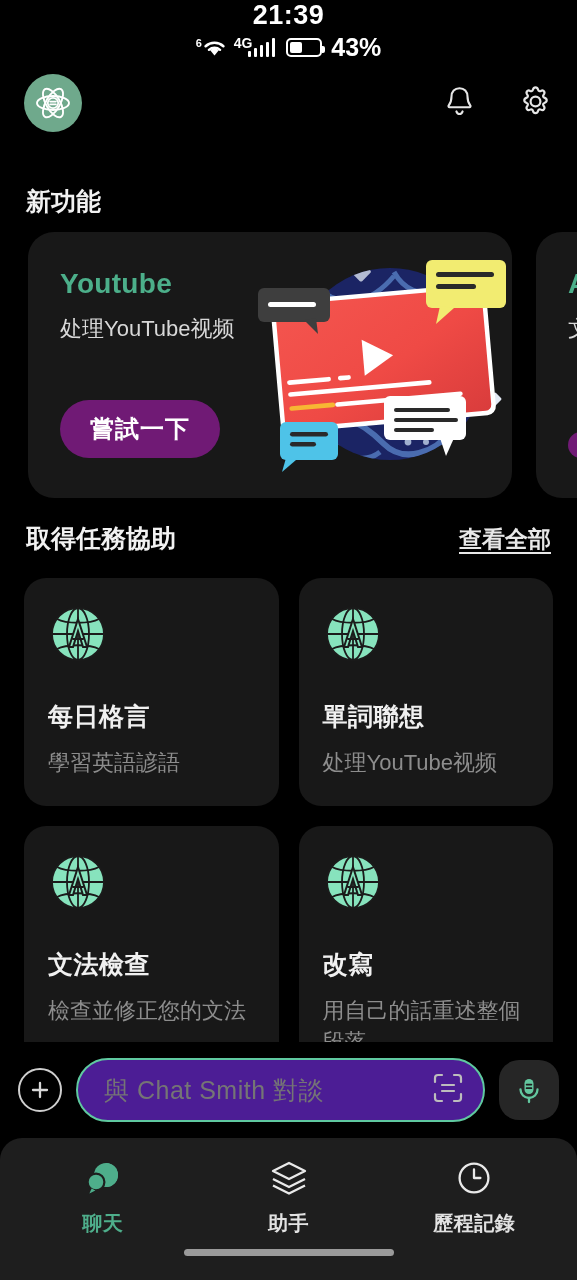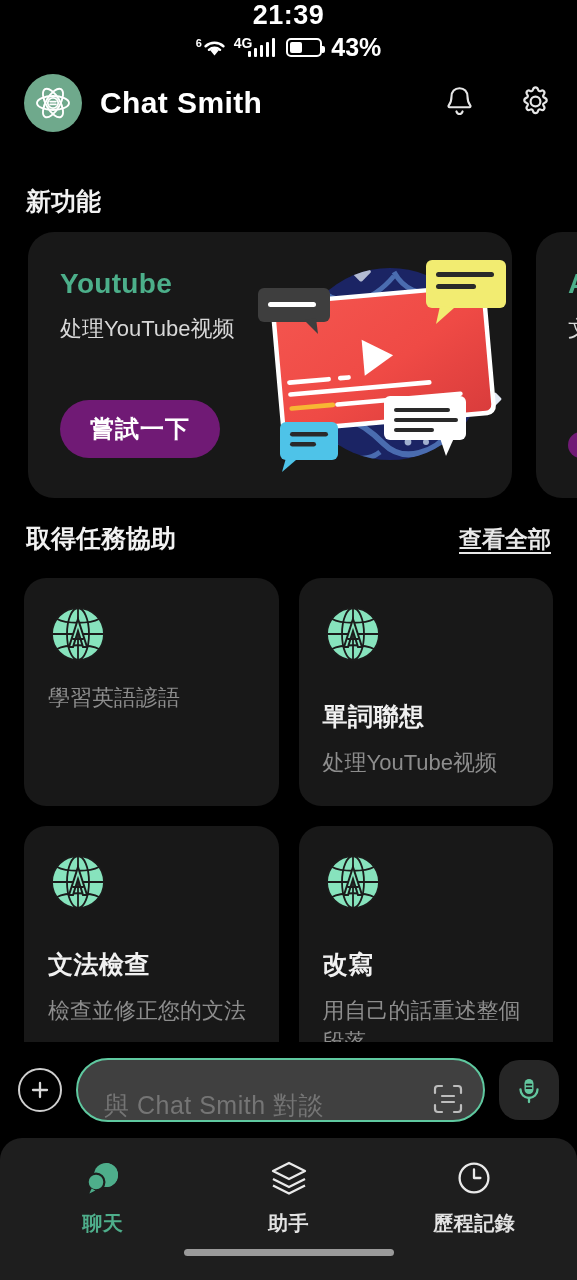--- a/index.html
+++ b/index.html
@@ -114,22 +114,22 @@
     display:flex; align-items:center; gap:14px;
     padding:0 18px 16px 18px;
   }
   .plus-btn {
     flex:0 0 auto; width:44px; height:44px; border-radius:50%;
     border:2.2px solid #cfcfcf; display:flex; align-items:center; justify-content:center;
     cursor:pointer; background:transparent;
   }
   .input-field {
     flex:1 1 auto; height:64px; border-radius:34px;
-    border:2.2px solid #5fc9a0; background:#404040;
-    display:flex; align-items:flex-end; padding:0 18px 0 26px;
+    border:2.2px solid #5fc9a0; background:#4c1d95;
+    display:flex; align-items:center; padding:0 18px 0 26px;
   }
   .input-field .ph {
     flex:1 1 auto; font-size:25px; color:#b9b9b9; letter-spacing:0.5px;
     background:transparent; border:none; outline:none; font-family:inherit;
     width:100%;
   }
   .mic-btn {
     flex:0 0 auto; width:60px; height:60px; border-radius:20px;
     background:#262626; display:flex; align-items:center; justify-content:center;
     cursor:pointer; border:none;
@@ -186,21 +186,20 @@
   <div class="appbar">
     <div class="logo">
       <svg width="40" height="40" viewBox="0 0 40 40" fill="none">
         <circle cx="20" cy="20" r="5.2" stroke="#fff" stroke-width="1.8"></circle>
         <ellipse cx="20" cy="20" rx="16" ry="7" stroke="#fff" stroke-width="1.9"></ellipse>
         <ellipse cx="20" cy="20" rx="16" ry="7" stroke="#fff" stroke-width="1.9" transform="rotate(60 20 20)"></ellipse>
         <ellipse cx="20" cy="20" rx="16" ry="7" stroke="#fff" stroke-width="1.9" transform="rotate(120 20 20)"></ellipse>
         <path d="M17 18.6h6M17 21.4h6" stroke="#fff" stroke-width="1.6" stroke-linecap="round"></path>
       </svg>
     </div>
-    <div class="app-title">Chat Smith</div>
     <div class="appbar-actions">
       <span>
         <svg width="33" height="34" viewBox="0 0 33 34" fill="none">
           <path d="M16.5 4.2c-4.9 0-8 3.5-8 8.4 0 5.6-1.6 7.5-2.8 8.9-.6.7-.1 1.8.8 1.8h20c.9 0 1.4-1.1.8-1.8-1.2-1.4-2.8-3.3-2.8-8.9 0-4.9-3.1-8.4-8-8.4Z" stroke="#e6e6e6" stroke-width="2.1"></path>
           <path d="M13.4 27.4c.5 1.6 1.7 2.6 3.1 2.6s2.6-1 3.1-2.6" stroke="#e6e6e6" stroke-width="2.1" stroke-linecap="round"></path>
         </svg>
       </span>
       <span>
         <svg width="35" height="35" viewBox="0 0 35 35" fill="none">
           <circle cx="17.5" cy="17.5" r="4.9" stroke="#e6e6e6" stroke-width="2.2"></circle>
@@ -312,20 +311,21 @@
             <circle cx="30" cy="30" r="26"></circle>
             <ellipse cx="30" cy="30" rx="11" ry="26"></ellipse>
             <line x1="4" y1="30" x2="56" y2="30"></line>
             <path d="M9 15 C18 20 42 20 51 15"></path>
             <path d="M9 45 C18 40 42 40 51 45"></path>
             <line x1="30" y1="4" x2="30" y2="56"></line>
           </g>
           <path d="M30 15 L39 43 H35 L30 27 L25 43 H21 Z M24.6 35 h10.8" stroke="#1b1b1b" stroke-width="2" fill="#87e3bd"></path>
         </svg>
       </span>
+      <div class="task-title">每日格言</div>
       <div class="task-sub">學習英語諺語</div>
     </div>
 
     <div class="task-card">
       <span class="task-icon">
         <svg width="60" height="60" viewBox="0 0 60 60" fill="none">
           <circle cx="30" cy="30" r="26" fill="#87e3bd"></circle>
           <g stroke="#1b1b1b" stroke-width="1.8" fill="none">
             <circle cx="30" cy="30" r="26"></circle>
             <ellipse cx="30" cy="30" rx="11" ry="26"></ellipse>

